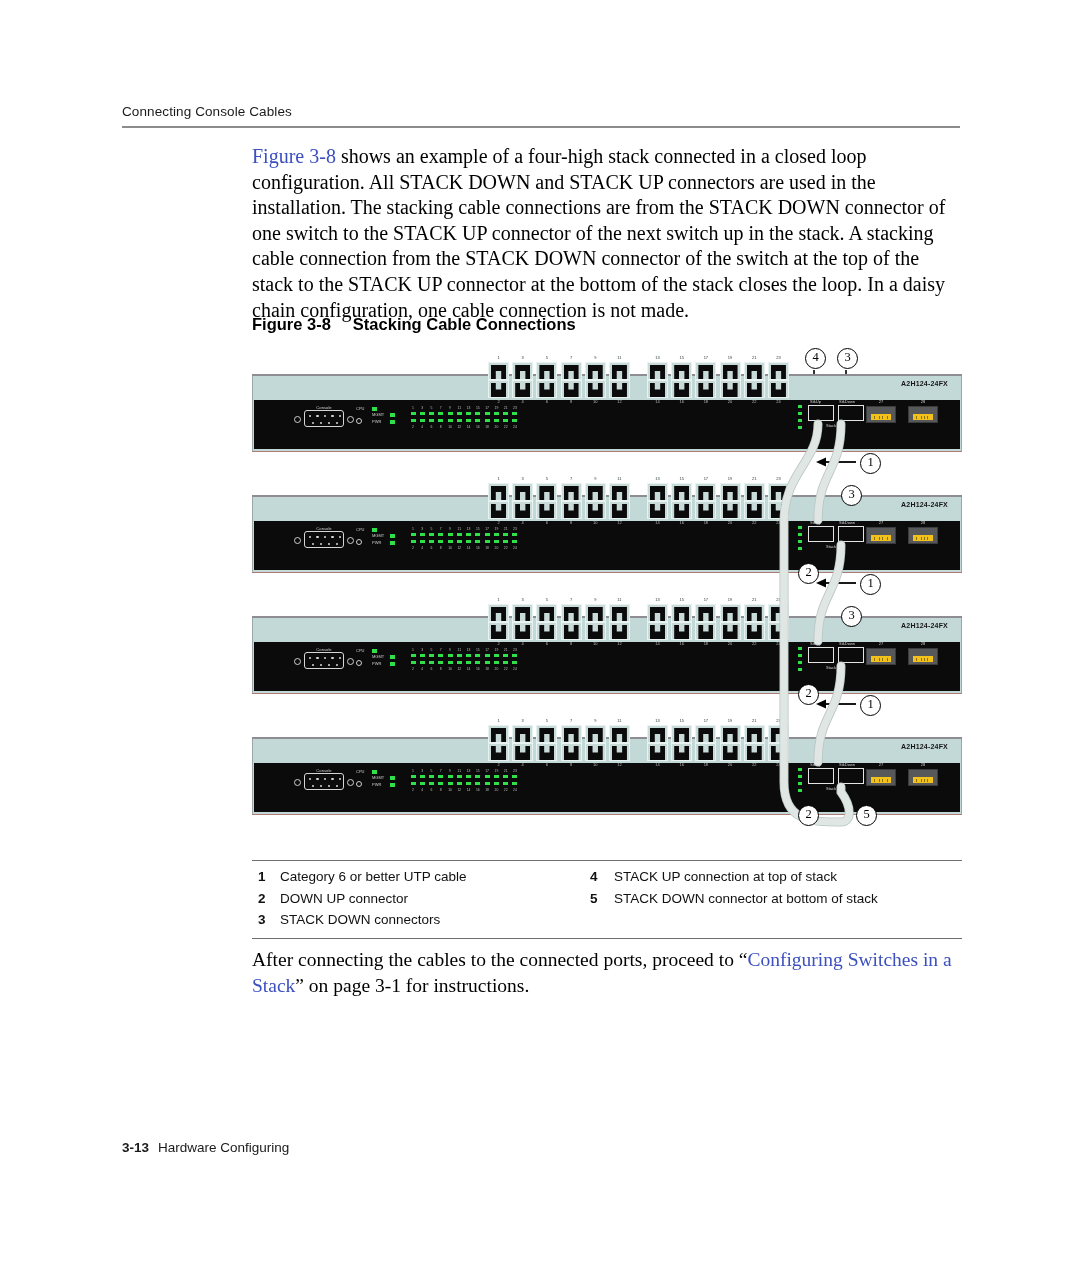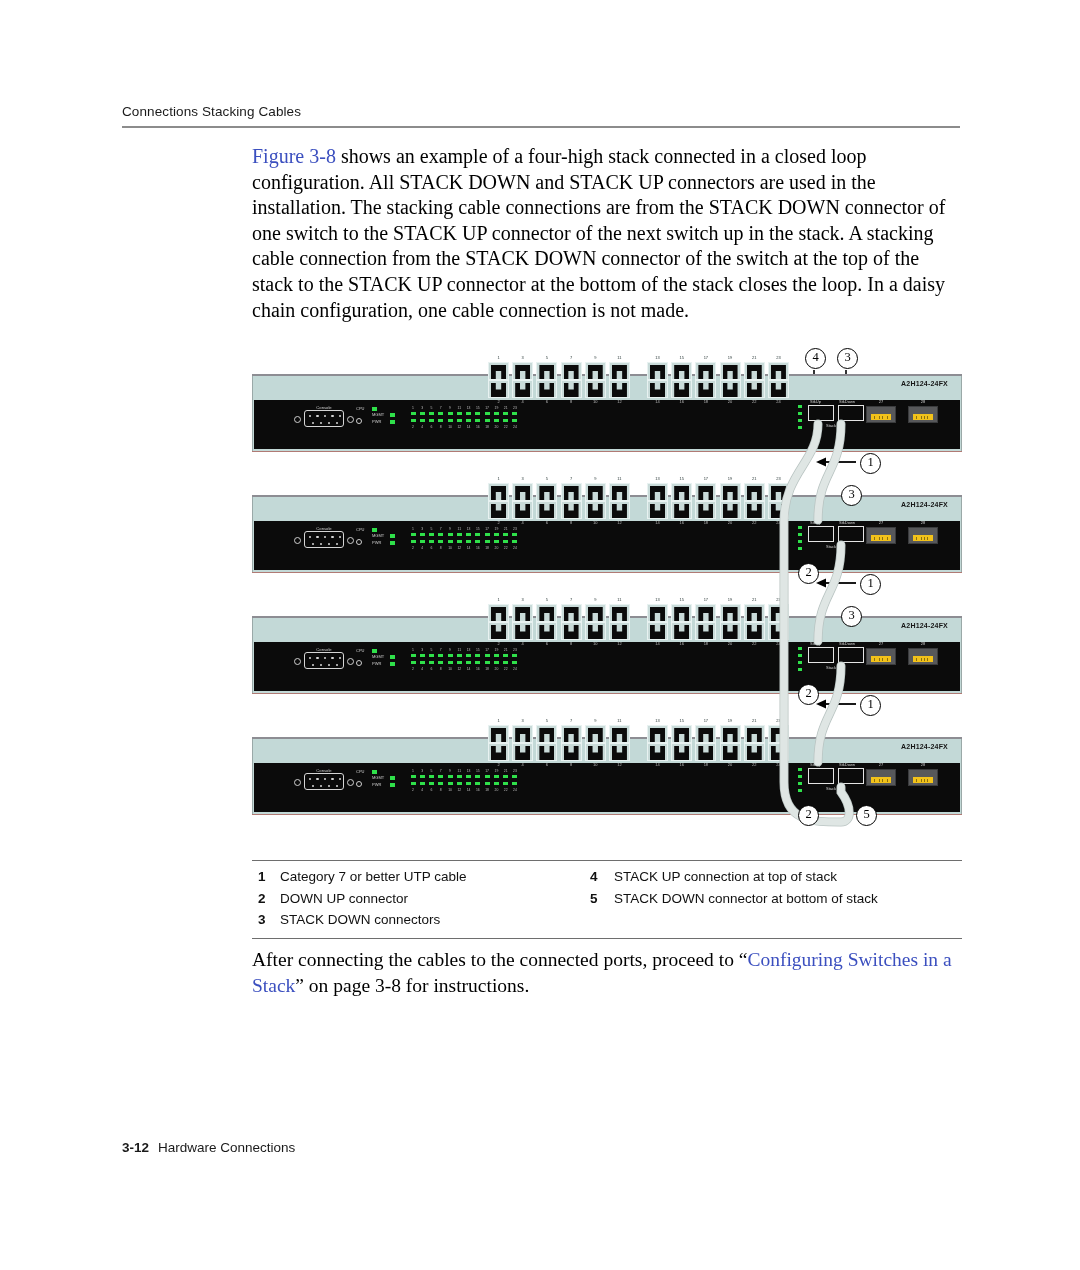--- a/index.html
+++ b/index.html
@@ -194,27 +194,30 @@
     position:absolute; left:122px; top:1140px;
     font-family:"Liberation Sans", sans-serif; font-size:13.5px; color:#1a1a1a;
   }
   .footer b{ font-weight:bold; margin-right:9px; }
 </style>
 </head>
 <body>
 
 <div class="page">
 
-  <div class="hdr-text">Connections Stacking Cables</div>
+  <div class="hdr-text">Connecting Console Cables</div>
   <div class="hdr-rule"></div>
 
   <div class="body-col">
     <p><span class="lnk">Figure 3-8</span><span> shows an example of a four-high stack connected in a closed loop configuration. All STACK DOWN and STACK UP connectors are used in the installation. The stacking cable connections are from the STACK DOWN connector of one switch to the STACK UP connector of the next switch up in the stack. A stacking cable connection from the STACK DOWN connector of the switch at the top of the stack to the STACK UP connector at the bottom of the stack closes the loop. In a daisy chain configuration, one cable connection is not made.</span></p>
   </div>
 
+  <div class="fig-cap">
+    <span class="num">Figure 3-8</span><span>Stacking Cable Connections</span>
+  </div>
 
   <div class="figure">
 
     <svg class="cables" viewBox="0 0 710 500">
 
       <line x1="562" y1="18" x2="562" y2="62" stroke="#000" stroke-width="1.6"></line>
       <line x1="594" y1="18" x2="594" y2="62" stroke="#000" stroke-width="1.6"></line>
 
       <line x1="598" y1="155" x2="598" y2="188" stroke="#000" stroke-width="1.6"></line>
       <polygon points="598,194 594.6,186 601.4,186" fill="#000"></polygon>
@@ -1032,21 +1035,21 @@
     <div class="callout" style="left:546px; top:453px;">2</div>
     <div class="callout" style="left:604px; top:453px;">5</div>
   </div>
 
   <div class="legend">
     <div class="rule-top"></div>
     <table>
         <tbody>
       <tr>
         <td class="k">1</td>
-        <td class="v">Category 7 or better UTP cable</td>
+        <td class="v">Category 6 or better UTP cable</td>
         <td class="k2">4</td>
         <td>STACK UP connection at top of stack</td>
       </tr>
       <tr>
         <td class="k">2</td>
         <td class="v">DOWN UP connector</td>
         <td class="k2">5</td>
         <td>STACK DOWN connector at bottom of stack</td>
       </tr>
       <tr>
@@ -1054,20 +1057,20 @@
         <td class="v">STACK DOWN connectors</td>
         <td class="k2"></td>
         <td></td>
       </tr>
     </tbody>
       </table>
     <div class="rule-bot"></div>
   </div>
 
   <div class="closing">
-    <p><span>After connecting the cables to the connected ports, proceed to “</span><span class="lnk">Configuring Switches in a Stack</span><span>” on page 3-8 for instructions.</span></p>
+    <p><span>After connecting the cables to the connected ports, proceed to “</span><span class="lnk">Configuring Switches in a Stack</span><span>” on page 3-1 for instructions.</span></p>
   </div>
 
   <div class="footer">
-    <b>3-12</b><span>Hardware Connections</span>
+    <b>3-13</b><span>Hardware Configuring</span>
   </div>
 
 </div>
 
 </body></html>

